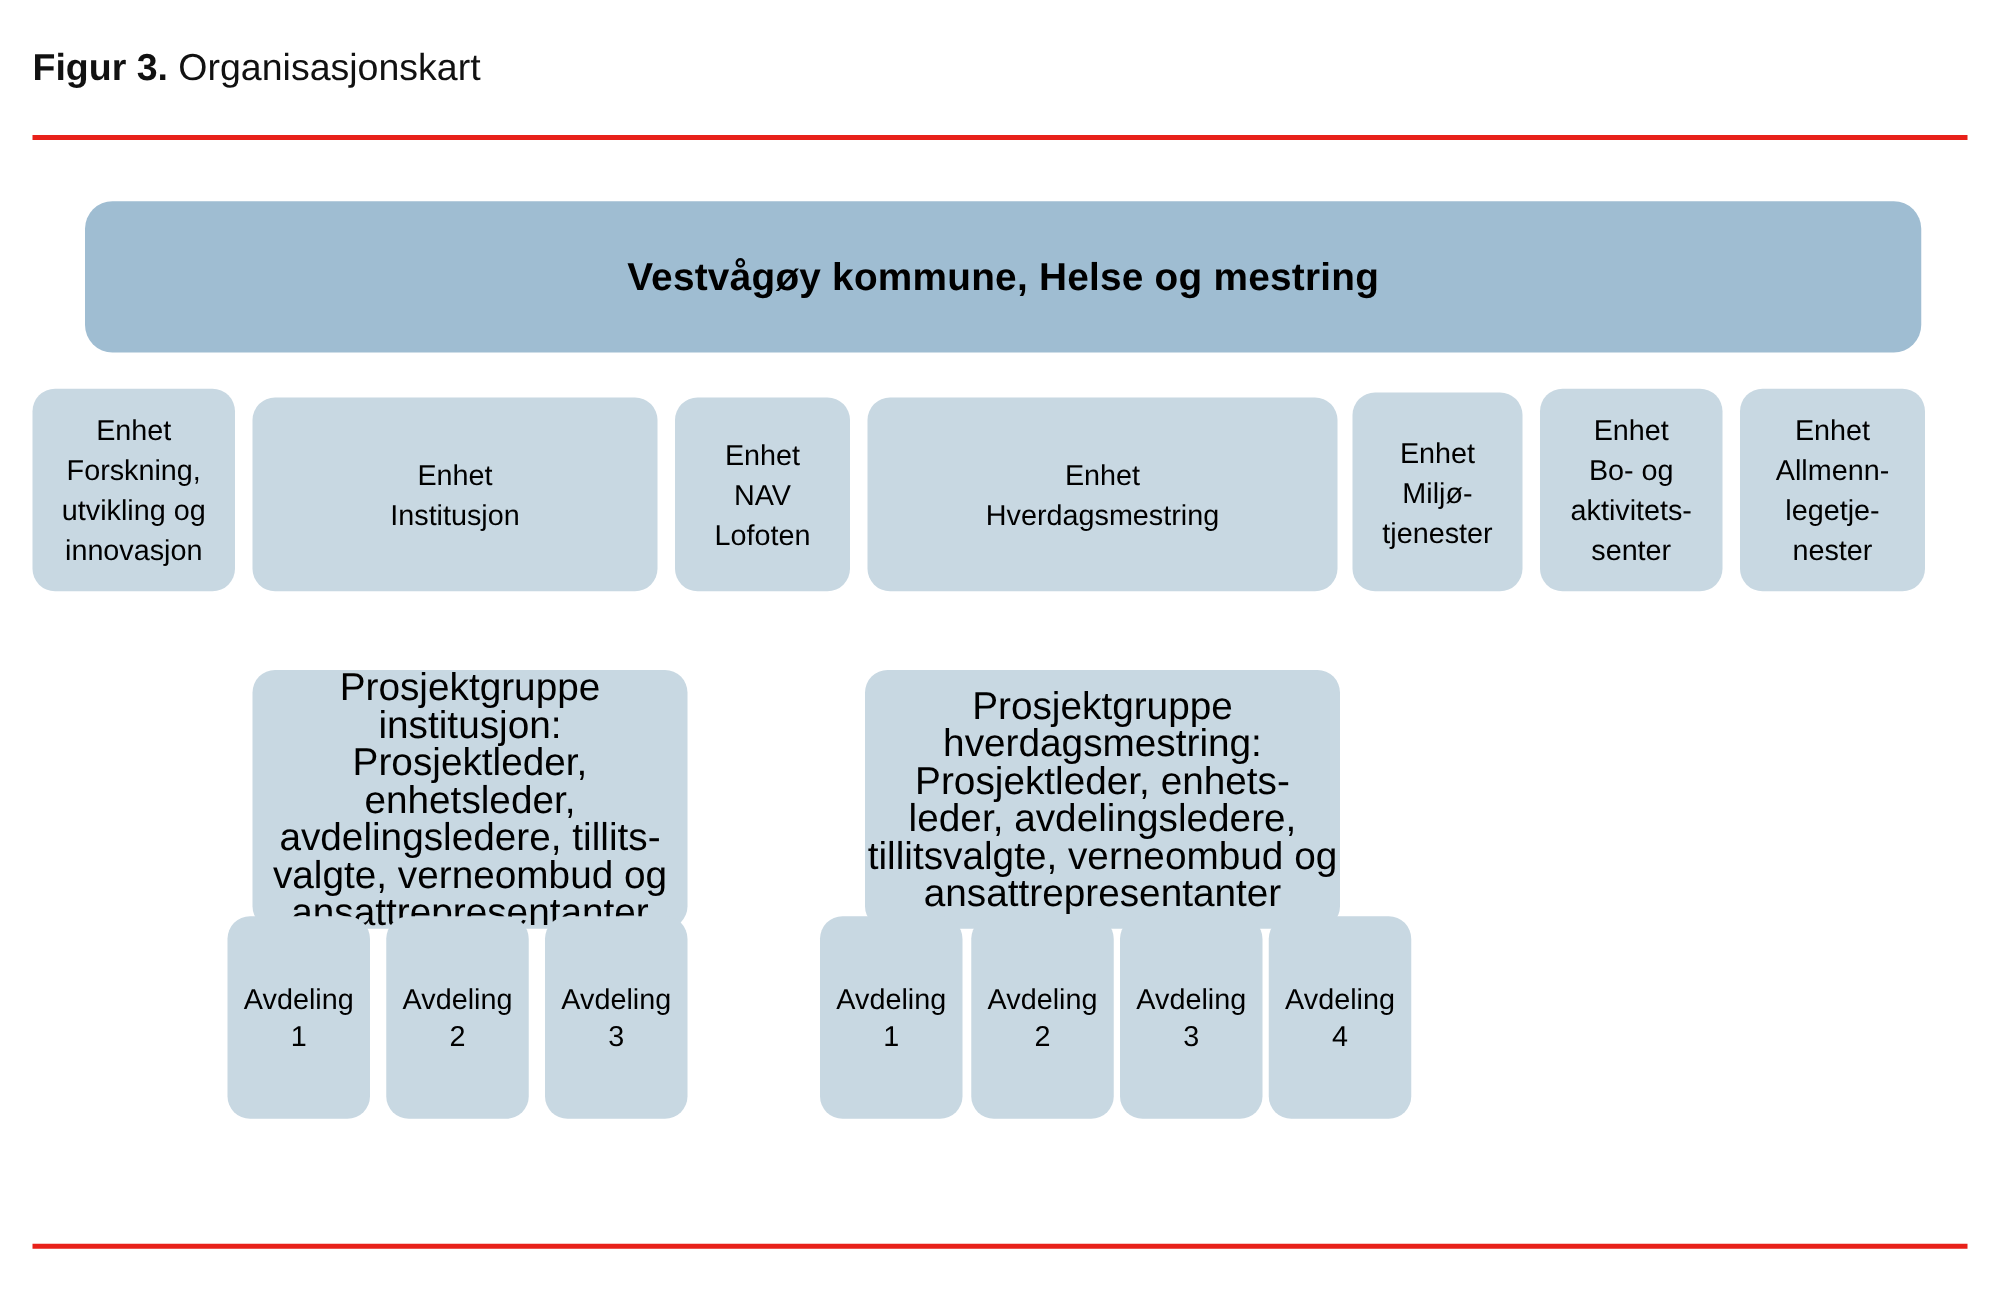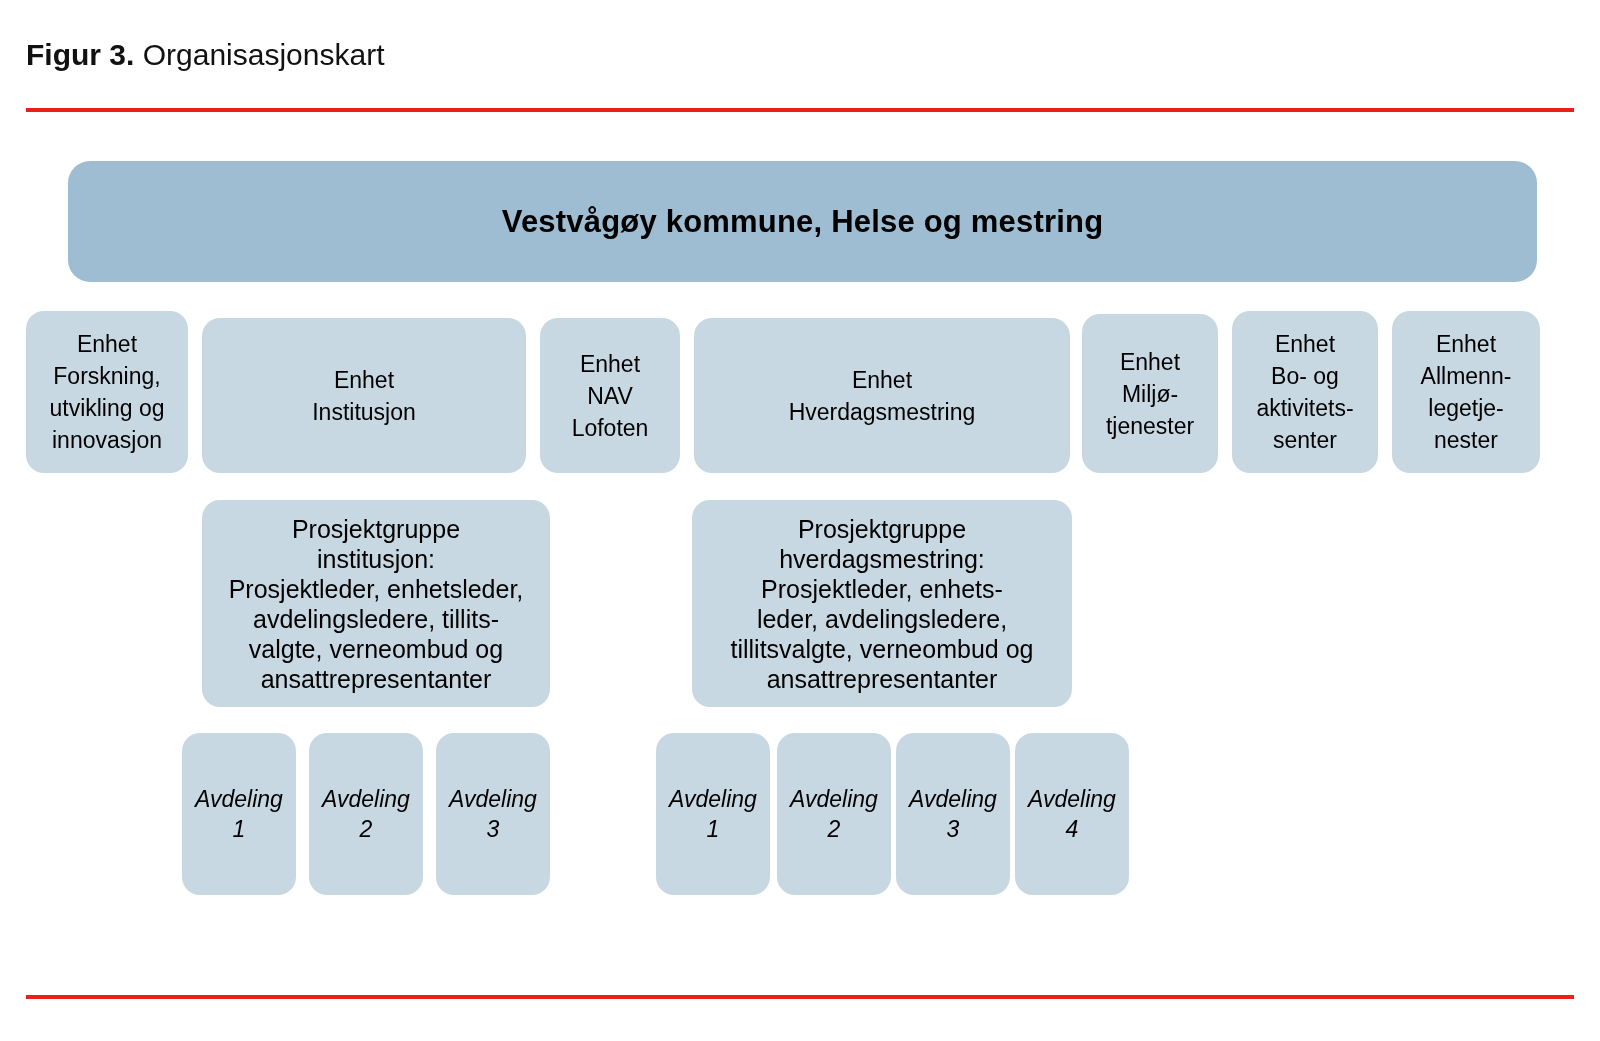--- a/index.html
+++ b/index.html
@@ -80,28 +80,28 @@
   .node-dept {
     background: #c8d8e2;
   }
 
   .node-unit {
     font-size: 23px;
     line-height: 32px;
   }
 
   .node-group {
-    font-size: 25px;
+    font-size: 31px;
     line-height: 30px;
+    margin-top: 36px;
   }
 
   .node-dept {
     font-size: 23px;
     line-height: 30px;
-    font-style: italic;
   }
 </style>
 </head>
 <body>
 
 <div class="figure-caption">
   <span class="caption-number">Figur 3.</span>
   <span class="caption-title">Organisasjonskart</span>
 </div>
 

